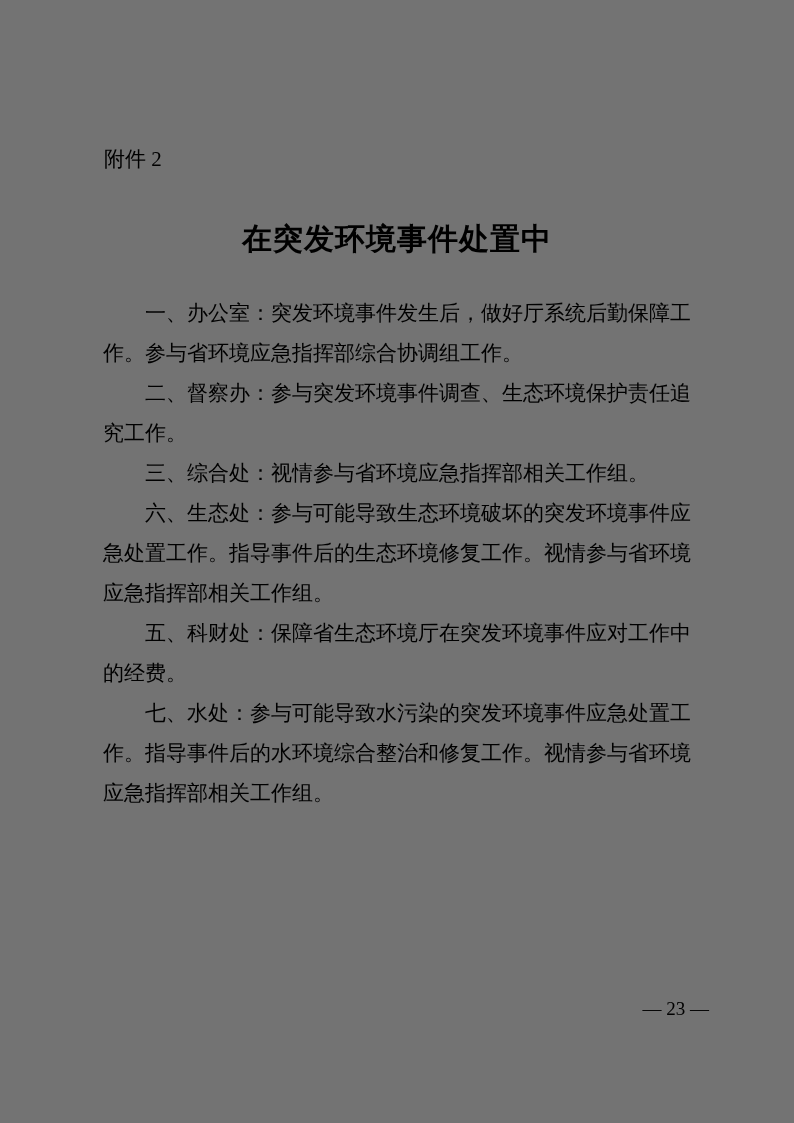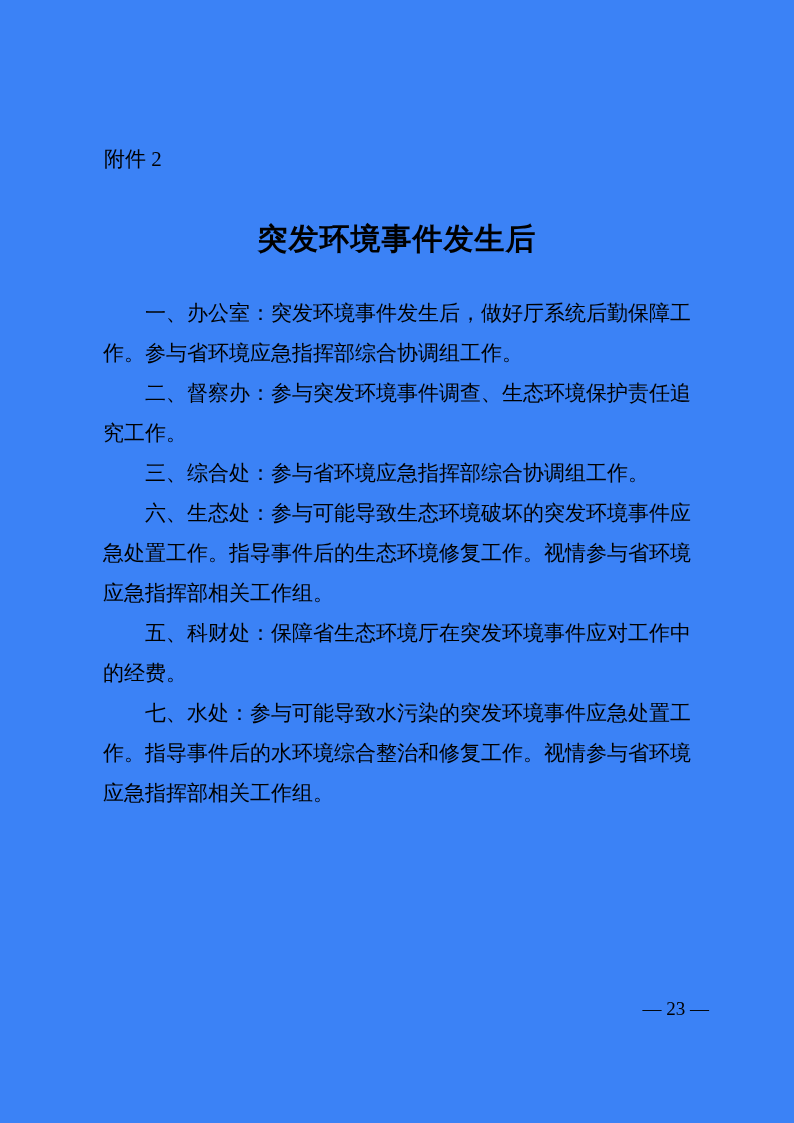--- a/index.html
+++ b/index.html
@@ -4,21 +4,21 @@
 <style>
   html, body {
     margin: 0;
     padding: 0;
     background: #ffffff;
   }
   .page {
     position: relative;
     width: 794px;
     height: 1123px;
-    background: #3b82f6;
+    background: #737373;
     overflow: hidden;
     color: #000000;
     font-family: "Liberation Serif", "DejaVu Serif", serif;
   }
   .annex-label {
     position: absolute;
     left: 104px;
     top: 146px;
     font-size: 21px;
     line-height: 27px;
@@ -60,26 +60,26 @@
     white-space: pre;
   }
 </style>
 </head>
 <body>
 
 <div class="page">
 
   <div class="annex-label">附件 2</div>
 
-  <div class="doc-title">突发环境事件发生后</div>
+  <div class="doc-title">在突发环境事件处置中</div>
 
   <div class="doc-body">
     <p>一、办公室：突发环境事件发生后，做好厅系统后勤保障工作。参与省环境应急指挥部综合协调组工作。</p>
     <p>二、督察办：参与突发环境事件调查、生态环境保护责任追究工作。</p>
-    <p>三、综合处：参与省环境应急指挥部综合协调组工作。</p>
+    <p>三、综合处：视情参与省环境应急指挥部相关工作组。</p>
     <p>六、生态处：参与可能导致生态环境破坏的突发环境事件应急处置工作。指导事件后的生态环境修复工作。视情参与省环境应急指挥部相关工作组。</p>
     <p>五、科财处：保障省生态环境厅在突发环境事件应对工作中的经费。</p>
     <p>七、水处：参与可能导致水污染的突发环境事件应急处置工作。指导事件后的水环境综合整治和修复工作。视情参与省环境应急指挥部相关工作组。</p>
   </div>
 
   <div class="page-number">— 23 —</div>
 
 </div>
 
 </body></html>

